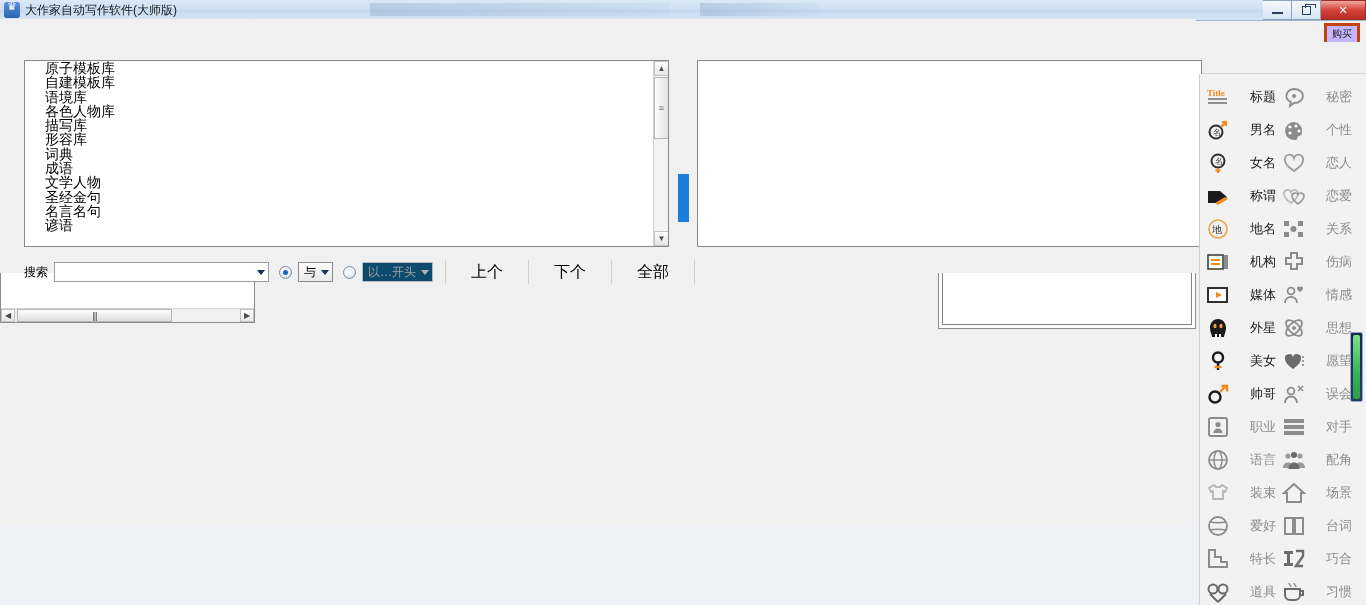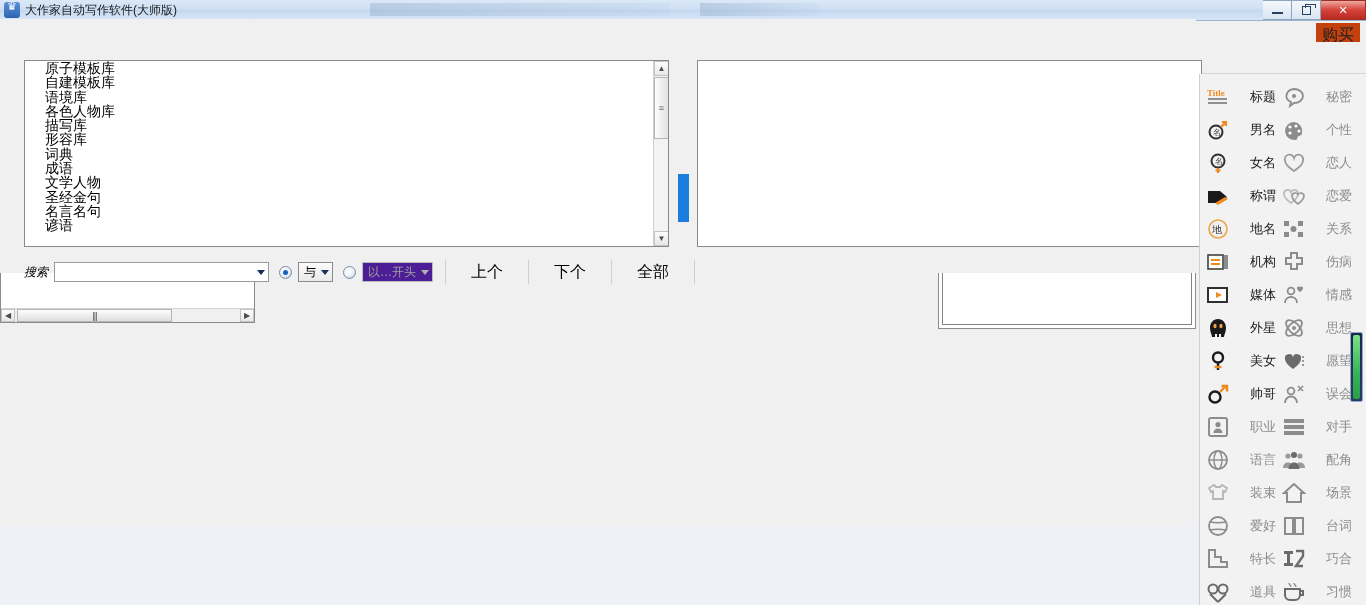--- a/index.html
+++ b/index.html
@@ -59,22 +59,22 @@
   
   .menubar {
     position: absolute; top: 21px; left: 0; width: 1366px; height: 21px;
     background: #f0f0f0; display: flex; align-items: center;
   }
   .menuitem {
     padding: 2px 9px; font-size: 12px; color: #000; white-space: nowrap; cursor: default;
   }
   .buy {
     position: absolute; right: 6px; top: 2px;
-    background: #c2410c; color: #222; font-size: 16px; padding: 1px 5px;
-    border: 1px solid #c2410c;
+    background: #c4b5fd; color: #222; font-size: 10px; padding: 1px 5px;
+    border: 3px solid #c2410c;
   }
 
   
   .toolbar {
     position: absolute; top: 42px; left: 0; width: 1366px; height: 32px;
     background: #f0f0f0; border-bottom: 1px solid #d5d5d5;
     display: flex; align-items: center;
   }
   .tgrip {
     width: 3px; height: 22px; margin: 0 3px;
@@ -193,40 +193,40 @@
     position: absolute; left: 0; top: 16px; width: 15px; height: 62px;
     background: linear-gradient(to right,#fdfdfd,#e2e2e2); border: 1px solid #b6b6b6;
     display: flex; align-items: center; justify-content: center; color:#666; font-size: 9px;
   }
   .splitter { position: absolute; left: 678px; top: 155px; width: 11px; height: 48px; background: #1b7ede; }
   .rightpane {
     position: absolute; left: 697px; top: 41px; width: 505px; height: 187px;
     background: #fff; border: 1px solid #8a8a8a;
   }
   .searchbar { position: absolute; left: 0; top: 238px; width: 1196px; height: 30px; display: flex; align-items: center; }
-  .sb-label { margin-left: 24px; margin-right: 6px; font-size: 12px; font-style: italic; }
+  .sb-label { margin-left: 24px; margin-right: 6px; font-size: 12px; }
   .combo {
     width: 215px; height: 20px; background: #fff; border: 1px solid #9a9a9a;
     position: relative; flex: none;
   }
   .radio {
     width: 13px; height: 13px; border-radius: 50%; margin-left: 10px; flex: none;
     background: radial-gradient(circle at 40% 35%, #ffffff 0%, #e9eef5 55%, #9fb0c4 100%);
     border: 1px solid #7c8fa5; position: relative;
   }
   .radio.on::after {
     content:""; position:absolute; left:3px; top:3px; width:5px; height:5px; border-radius:50%;
     background: #1a5fbb;
   }
   .minicombo {
     height: 20px; background: linear-gradient(to bottom,#fdfdfd,#e9e9e9);
     border: 1px solid #8b8b8b; margin-left: 6px;
     display: flex; align-items: center; padding: 0 16px 0 5px; position: relative; font-size: 12px; flex:none;
   }
-  .minicombo.disabled { color: #a0a0a0; border-color: #bdbdbd; background: #4c1d95; }
+  .minicombo.disabled { color: #a0a0a0; border-color: #bdbdbd; background: #0c4a6e; }
   .minicombo.disabled .arrow-dn { border-top-color: #b0b0b0; }
   .sepv { width: 1px; height: 24px; background: #cfcfcf; margin: 0 2px; }
   .pbtn {
     width: 78px; height: 26px; display:flex; align-items:center; justify-content:center;
     font-size: 16px; background: transparent; border: none;
   }
 
   
   #sidebar {
     position: absolute; left: 1199px; top: 74px; width: 167px; height: 531px;

